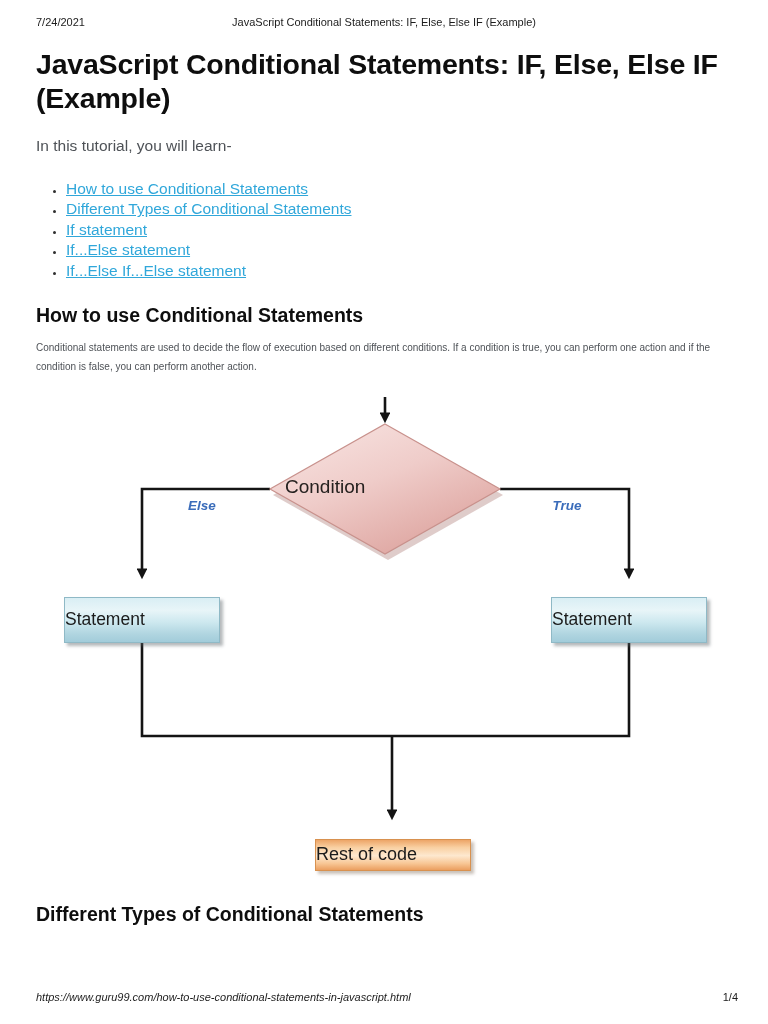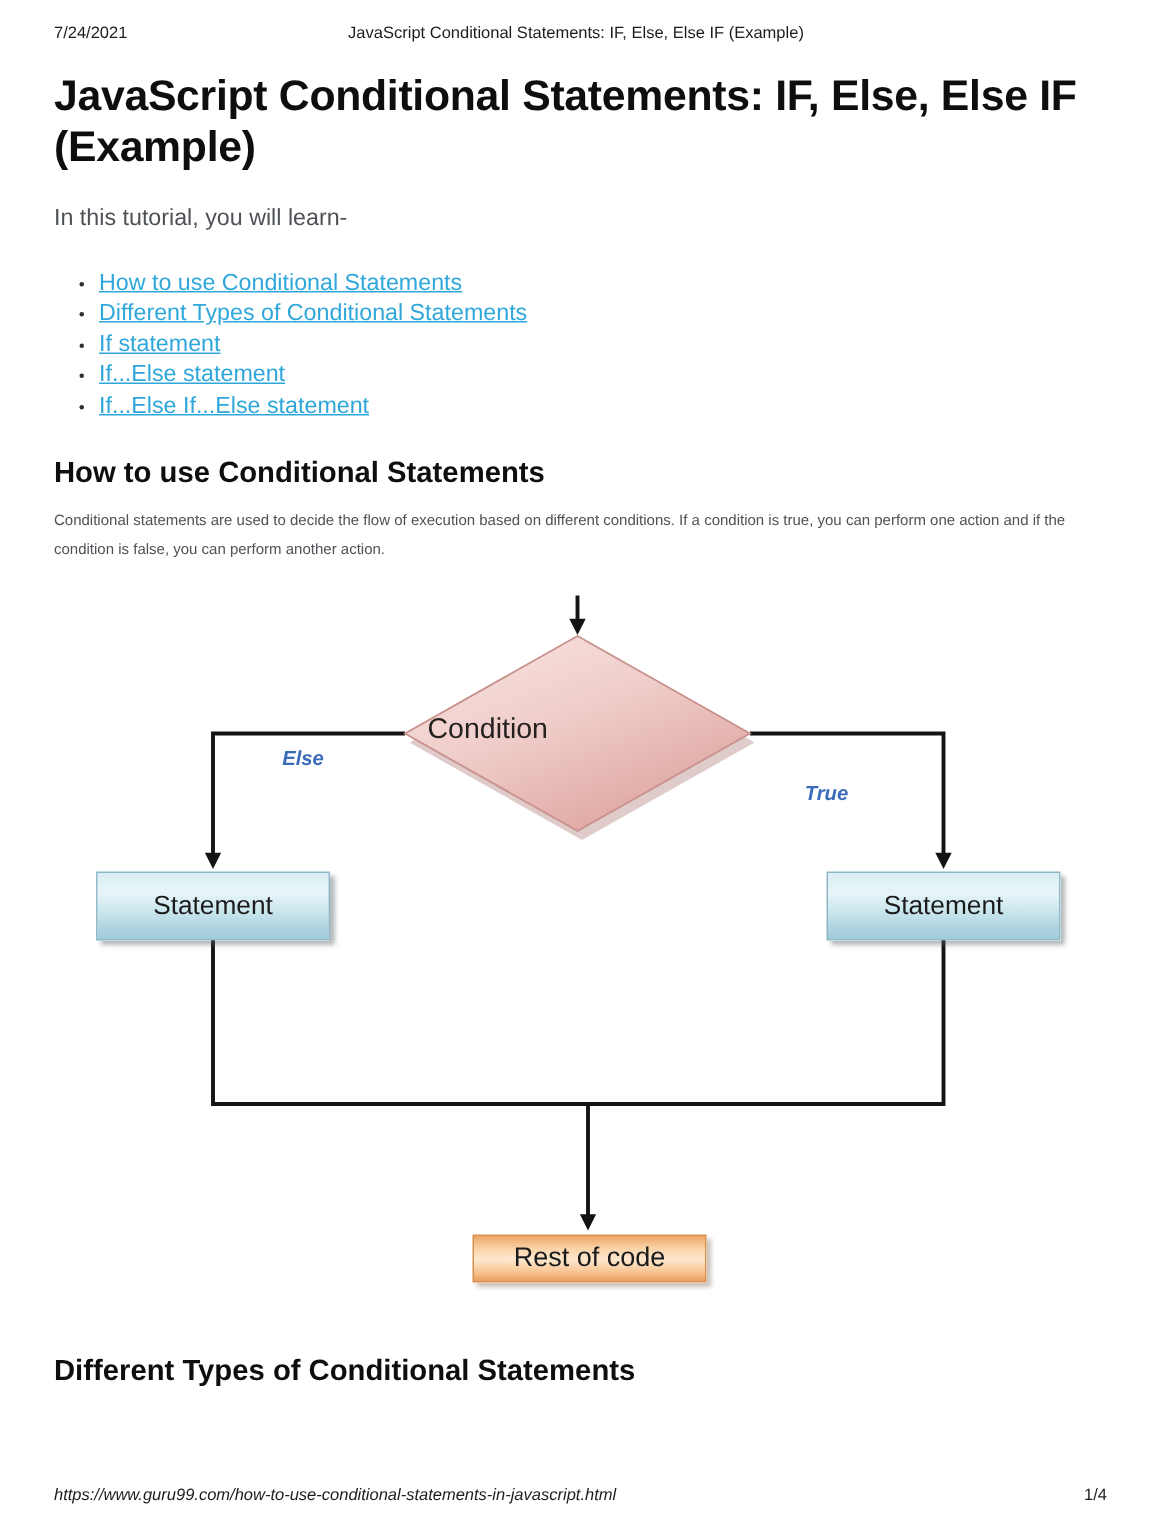--- a/index.html
+++ b/index.html
@@ -52,25 +52,25 @@
     position: absolute; text-align: left;
     color: #25211f; font-size: 19px;
   }
   .condition-label { left: 249px; top: 82px; width: 200px; }
 
   .branch-label {
     position: absolute; width: 80px; text-align: center;
     font-size: 13.5px; font-weight: bold; font-style: italic; color: #3a6cba;
   }
   .false-label { left: 126px; top: 104px; }
-  .true-label  { left: 475px; top: 104px; margin-top: 23px; }
+  .true-label  { left: 491px; top: 104px; }
 
   .flow-box {
-    position: absolute; display: flex; align-items: center; justify-content: center;
-    font-size: 17.5px; color: #1b1b1b;
+    position: absolute; display: flex; align-items: center; justify-content: flex-start;
+    font-size: 17.5px; color: #1b1b1b; margin-top: 16px;
   }
   .box-statement {
     width: 156px; height: 46px; top: 187px;
     background: linear-gradient(180deg, #d9eef4 0%, #e8f5f8 28%, #cde8ef 55%, #b0d5e0 82%, #a2ccda 100%);
     border: 1px solid #8fb9c6;
     box-shadow: 3px 3px 3px rgba(90,100,105,0.45);
   }
   .box-statement.left  { left: 28px; }
   .box-statement.right { left: 515px; }
   .box-rest {

